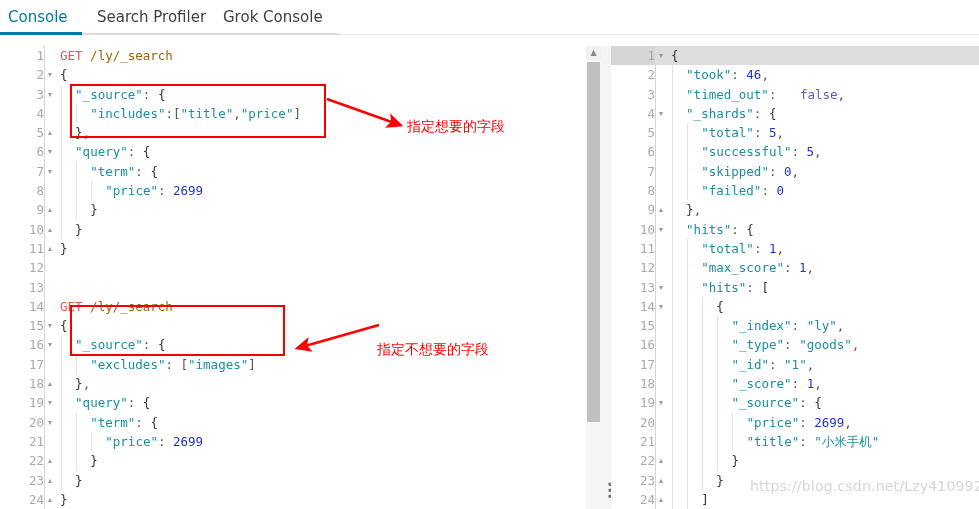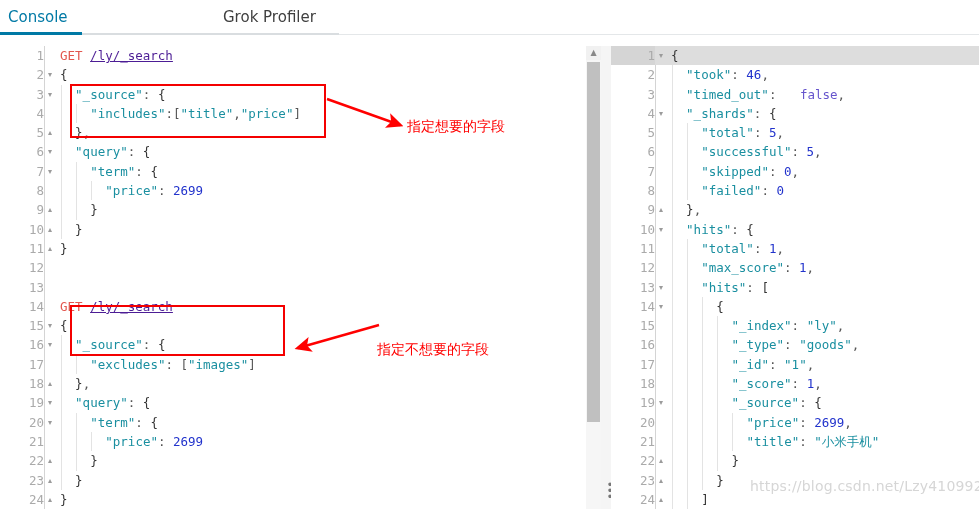--- a/index.html
+++ b/index.html
@@ -98,21 +98,21 @@
   .gutter-sep {
     position: absolute;
     top: 0;
     width: 1px;
     height: 100%;
     background: #d4d4d4;
   }
 
   
   .t-method  { color: #e2574f; }
-  .t-url     { color: #4c1d95; text-decoration: underline; }
+  .t-url     { color: #a16207; }
   .t-key     { color: #1a8fa0; }
   .t-str     { color: #1a8fa0; }
   .t-num     { color: #2233cc; }
   .t-bool    { color: #6655cc; margin-left: 16px; }
   .t-punc    { color: #555555; }
   .t-brace   { color: #333333; }
 
   
   .indent-guide {
     position: absolute;
@@ -233,21 +233,22 @@
     letter-spacing: 0.2px;
   }
 </style>
 </head>
 <body>
 
 <div id="tabbar">
   <div id="tabbar-underline"></div>
   <div id="tabbar-underline-mid"></div>
   <div class="tab active" style="left:6px;">Console</div>
-  <div class="tab" style="left:221px;">Grok Profiler</div>
+  <div class="tab" style="left:95px;">Search Profiler</div>
+  <div class="tab" style="left:221px;">Grok Console</div>
   <div class="tab-active-bar"></div>
 </div>
 
 <div class="editor" id="left-editor">
   <div class="gutter-sep" id="left-gutter-sep"></div>
   <div id="left-lines">
       <div class="code-line"><div class="gutter-cell">1</div><div class="code-text" style="left: 60px;"><span class="t-method">GET</span><span> </span><span class="t-url">/ly/_search</span></div></div>
       <div class="code-line"><div class="gutter-cell">2</div><div class="fold">▾</div><div class="code-text" style="left: 60px;"><span class="t-brace">{</span></div></div>
       <div class="code-line"><div class="gutter-cell">3</div><div class="fold">▾</div><div class="indent-guide" style="left: 61px;"></div><div class="code-text" style="left: 75.1px;"><span class="t-key">"_source"</span><span class="t-punc">: </span><span class="t-brace">{</span></div></div>
       <div class="code-line"><div class="gutter-cell">4</div><div class="indent-guide" style="left: 61px;"></div><div class="indent-guide" style="left: 76.1px;"></div><div class="code-text" style="left: 90.2px;"><span class="t-key">"includes"</span><span class="t-punc">:[</span><span class="t-str">"title"</span><span class="t-punc">,</span><span class="t-str">"price"</span><span class="t-punc">]</span></div></div>

